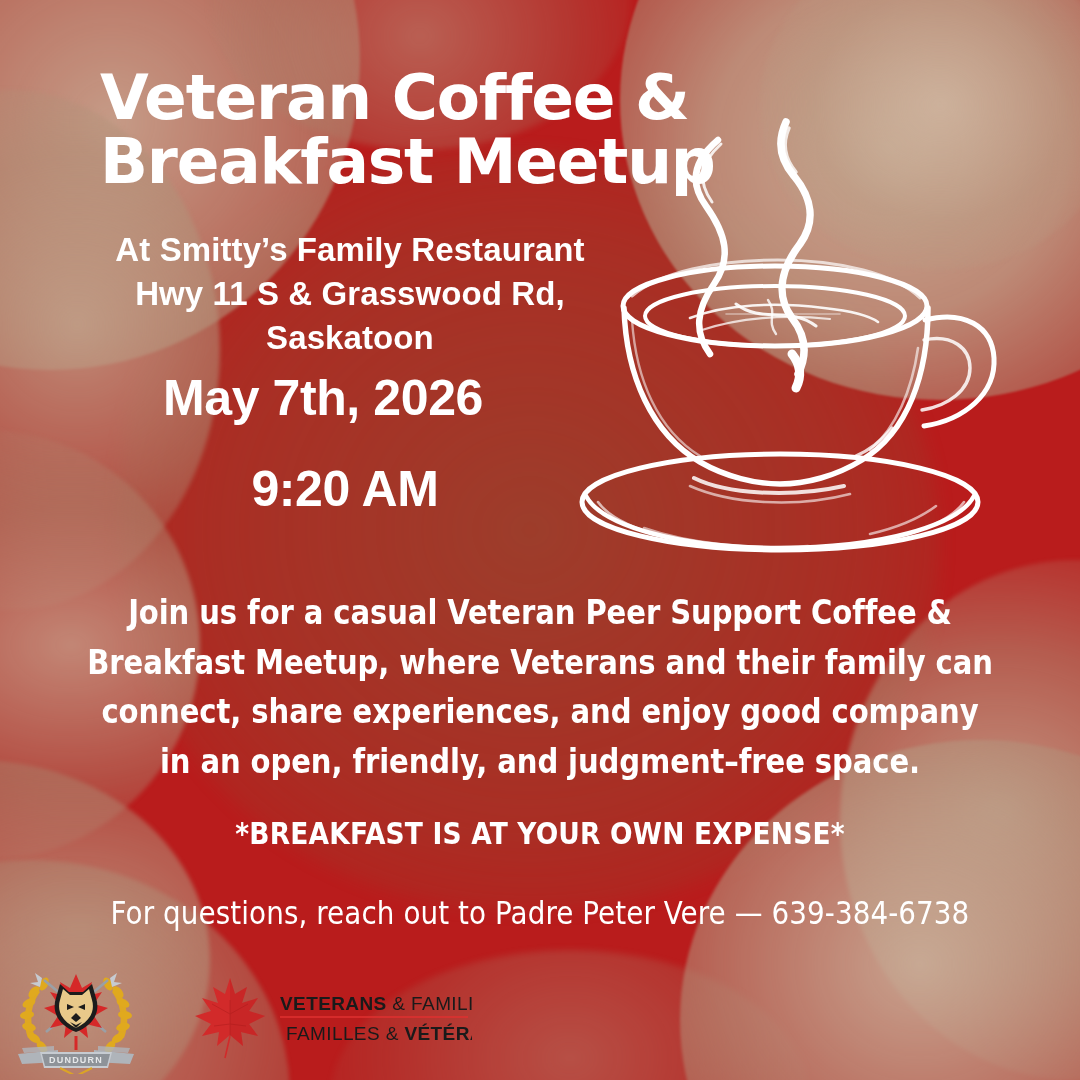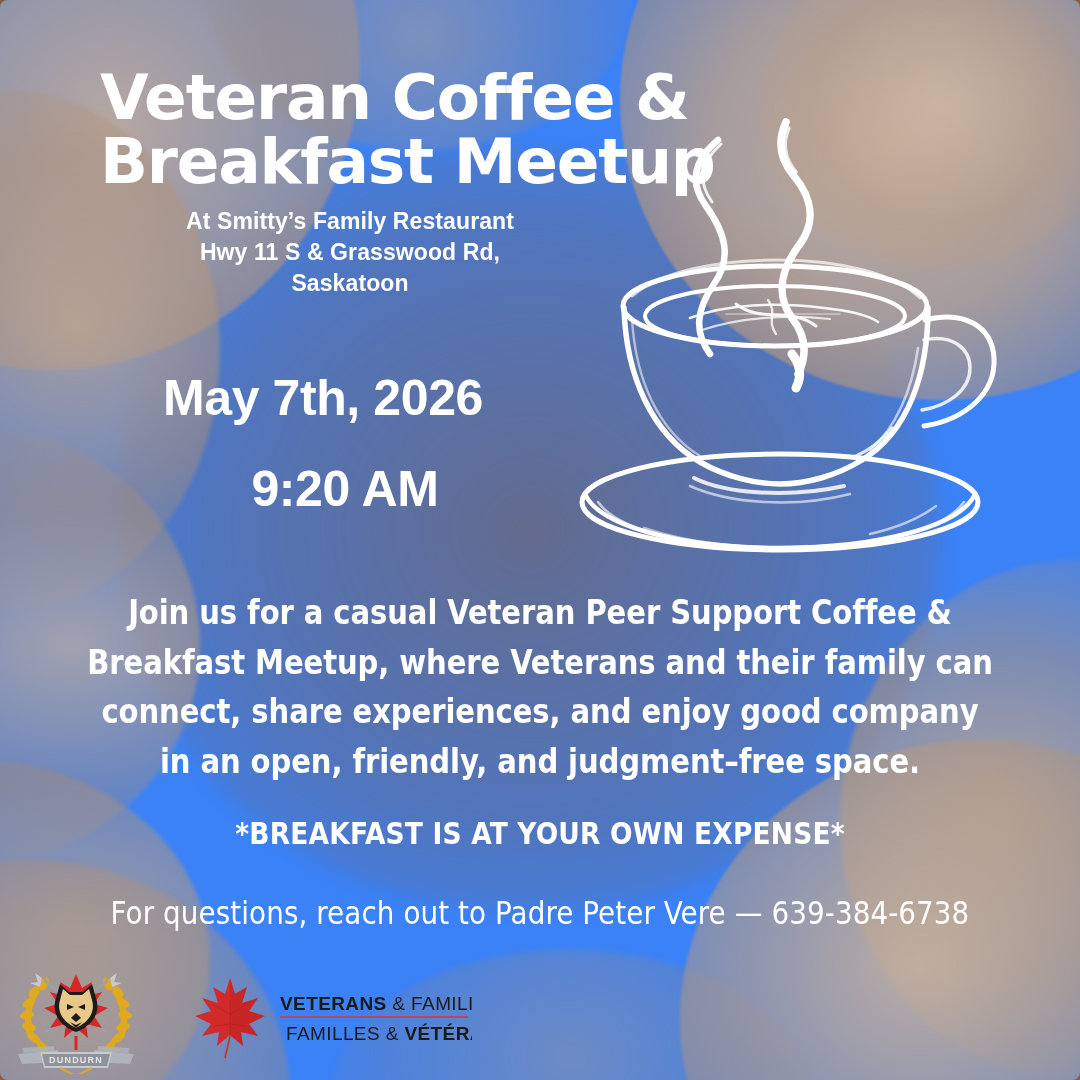--- a/index.html
+++ b/index.html
@@ -7,23 +7,22 @@
   body{
     width:1080px;height:1080px;overflow:hidden;
     font-family:"Liberation Sans", sans-serif;
     background:#8B5E3C;
     position:relative;
   }
 
   
   #poster{
     position:absolute;inset:0;width:1080px;height:1080px;
-    background:#3b82f6;
+    background:#b91c1c;
     overflow:hidden;
-    border-radius:8px;
   }
   .wc{position:absolute;border-radius:50%;pointer-events:none;}
 
   
   .wc-tr{
     top:-200px;right:-180px;width:640px;height:600px;
     background:radial-gradient(ellipse at 42% 58%,
        rgba(201,176,153,.95) 0%,
        rgba(190,162,138,.82) 34%,
        rgba(173,142,118,.52) 58%,
@@ -132,25 +131,25 @@
     color:#FFFFFF;
     font-family:"DejaVu Sans", sans-serif;
     font-weight:700;
     font-size:63px;
     line-height:1.02;
     letter-spacing:-1.2px;
     white-space:pre-line;
   }
 
   .venue{
-    position:absolute;left:90px;top:206px;width:520px;
+    position:absolute;left:90px;top:228px;width:520px;
     color:#FFFFFF;
     font-family:"Liberation Sans", sans-serif;
     font-weight:700;
-    font-size:23px;
+    font-size:33px;
     line-height:1.34;
     text-align:center;
     letter-spacing:.1px;
     white-space:pre-line;
   }
 
   .date{
     position:absolute;left:88px;top:372px;width:470px;
     color:#FFFFFF;
     font-family:"Liberation Sans", sans-serif;

